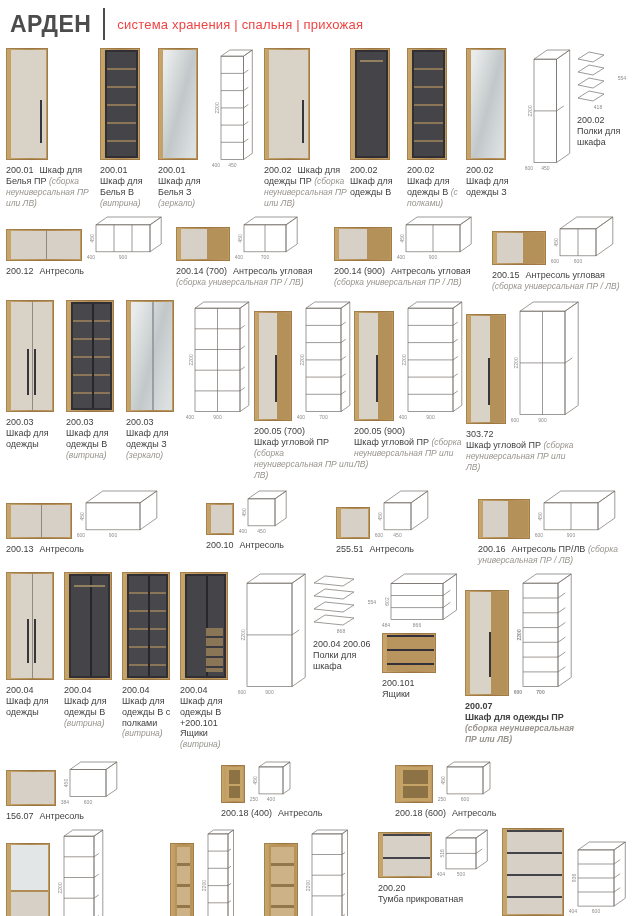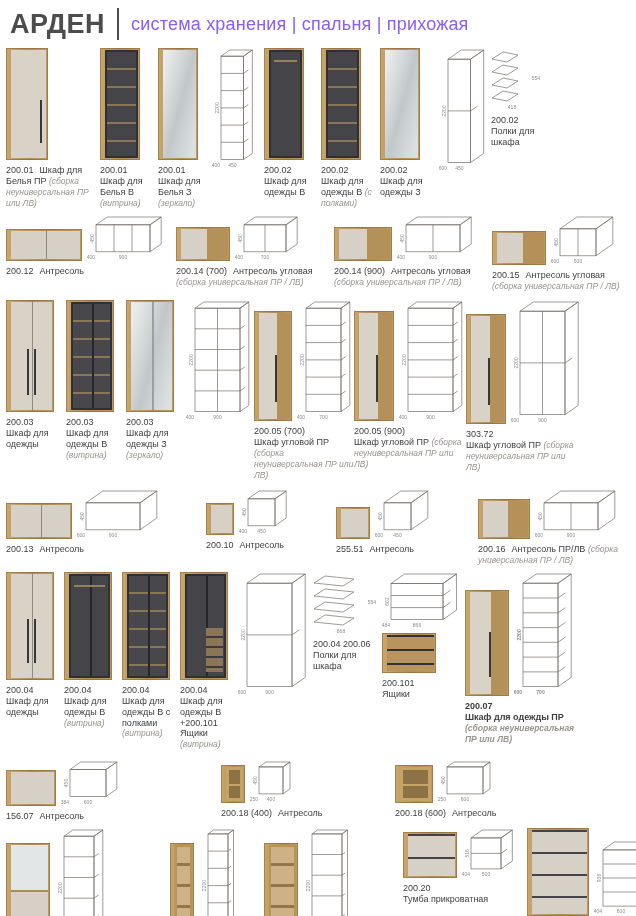--- a/index.html
+++ b/index.html
@@ -1,21 +1,21 @@
 <!DOCTYPE html>
 <html><head>
 <meta charset="utf-8">
 <style>
   *{margin:0;padding:0;box-sizing:border-box}
   html,body{width:636px;height:916px;overflow:hidden;background:#fff;
     font-family:"Liberation Sans","DejaVu Sans",sans-serif;color:#3f3f3f}
   header{display:flex;align-items:center;padding:8px 0 0 10px}
-  .brand{font-size:27px;font-weight:bold;color:#4c4c4c;letter-spacing:.5px}
+  .brand{font-size:23px;font-weight:bold;color:#4c4c4c;letter-spacing:.5px}
   .hsep{width:2px;height:32px;background:#4c4c4c;margin:0 12px;flex:none}
-  .subtitle{font-size:18px;color:#8b5cf6;letter-spacing:.2px}
+  .subtitle{font-size:13px;color:#ef4444;letter-spacing:.2px}
   main{padding-left:6px}
   .row{display:flex;align-items:flex-start}
   .row1{gap:2px;margin-top:8px}
   .row2{gap:10px;margin-top:6px}
   .row3{margin-top:8px}
   .row4{gap:45px;margin-top:8px}
   .row5{gap:5px;margin-top:6px}
   .row6{gap:100px;margin-top:10px}
   .row7{gap:6px;margin-top:6px}
   .item{flex:none}
@@ -117,20 +117,28 @@
               </g>
               <g font-size="5" fill="#8d8d8d">
                 <text transform="translate(6.5 59.9) rotate(-90)" text-anchor="middle">2200</text>
                 <text x="20.3" y="118.6" text-anchor="middle">450</text>
                 <text x="8" y="118.6" text-anchor="end">400</text>
               </g>
             </svg>
           </div>
         </div>
       </div>
+      <div class="item" style="width: 84px;">
+        <div class="media">
+          <div class="ph k-tb" style="width: 46px; height: 112px;">
+            <div class="f"></div>
+          </div>
+        </div>
+        <div class="cap"><span class="code">200.02</span><span class="name">Шкаф для одежды ПР</span> <span class="note">(сборка неуниверсальная ПР или ЛВ)</span></div>
+      </div>
       <div class="item" style="width: 55px;">
         <div class="media">
           <div class="ph k-td" style="width: 40px; height: 112px;">
             <div class="f"></div>
           </div>
         </div>
         <div class="cap stack"><span class="code">200.02</span><span class="name">Шкаф для одежды В</span></div>
       </div>
       <div class="item" style="width: 57px;">
         <div class="media">
@@ -800,21 +808,21 @@
               </g>
               <g font-size="5" fill="#8d8d8d">
                 <text transform="translate(6.5 57.6) rotate(-90)" text-anchor="middle">2200</text>
                 <text x="24" y="116.3" text-anchor="middle">600</text>
                 <text x="8" y="116.3" text-anchor="end">250</text>
               </g>
             </svg>
           </div>
         </div>
       </div>
-      <div class="item" style="width: 118px; margin-left: 25px;">
+      <div class="item" style="width: 118px;">
         <div class="media">
           <div class="ph k-tumba" style="width: 54px; height: 46px;">
             <div class="f"></div>
           </div>
           <div class="draw">
             <svg width="55" height="50" viewBox="0 0 55 50">
               <g fill="none" stroke="#75706b" stroke-width="0.7">
                 <rect x="9" y="9.9" width="30" height="31"></rect>
                 <polygon points="9,9.9 20.3,2 50.3,2 39,9.9"></polygon>
                 <polygon points="39,9.9 50.3,2 50.3,33 39,40.9"></polygon>

